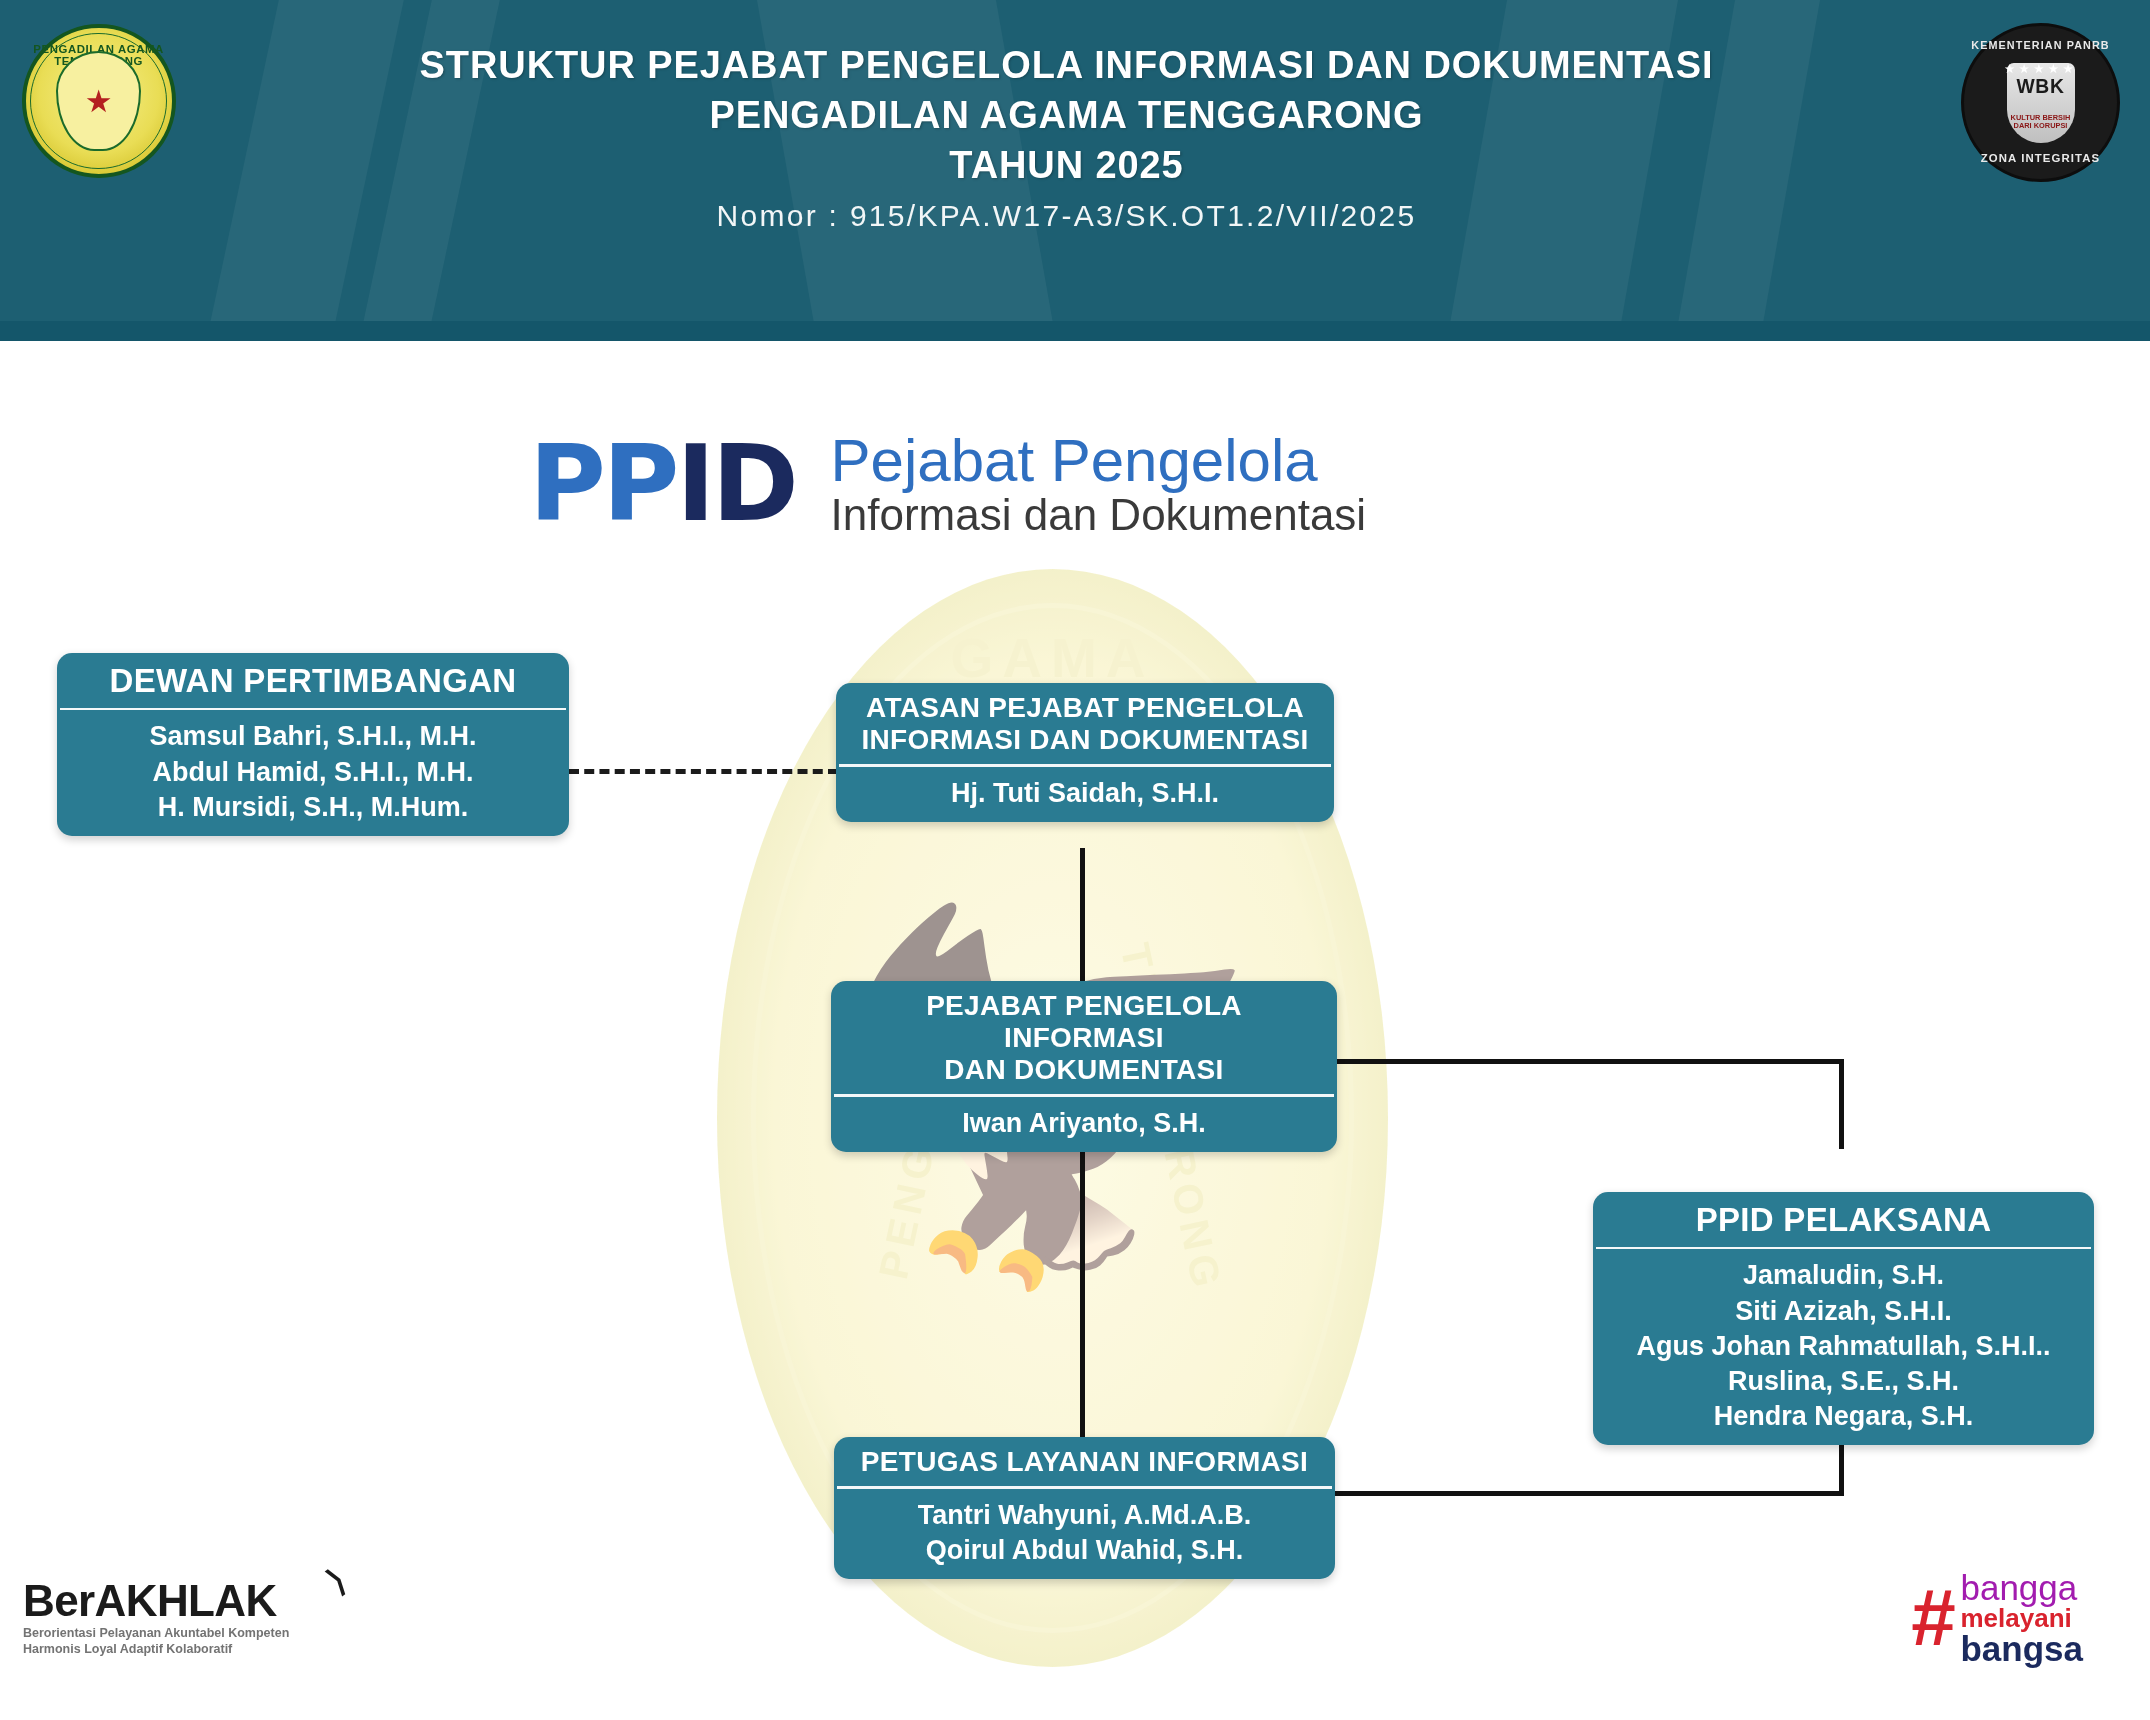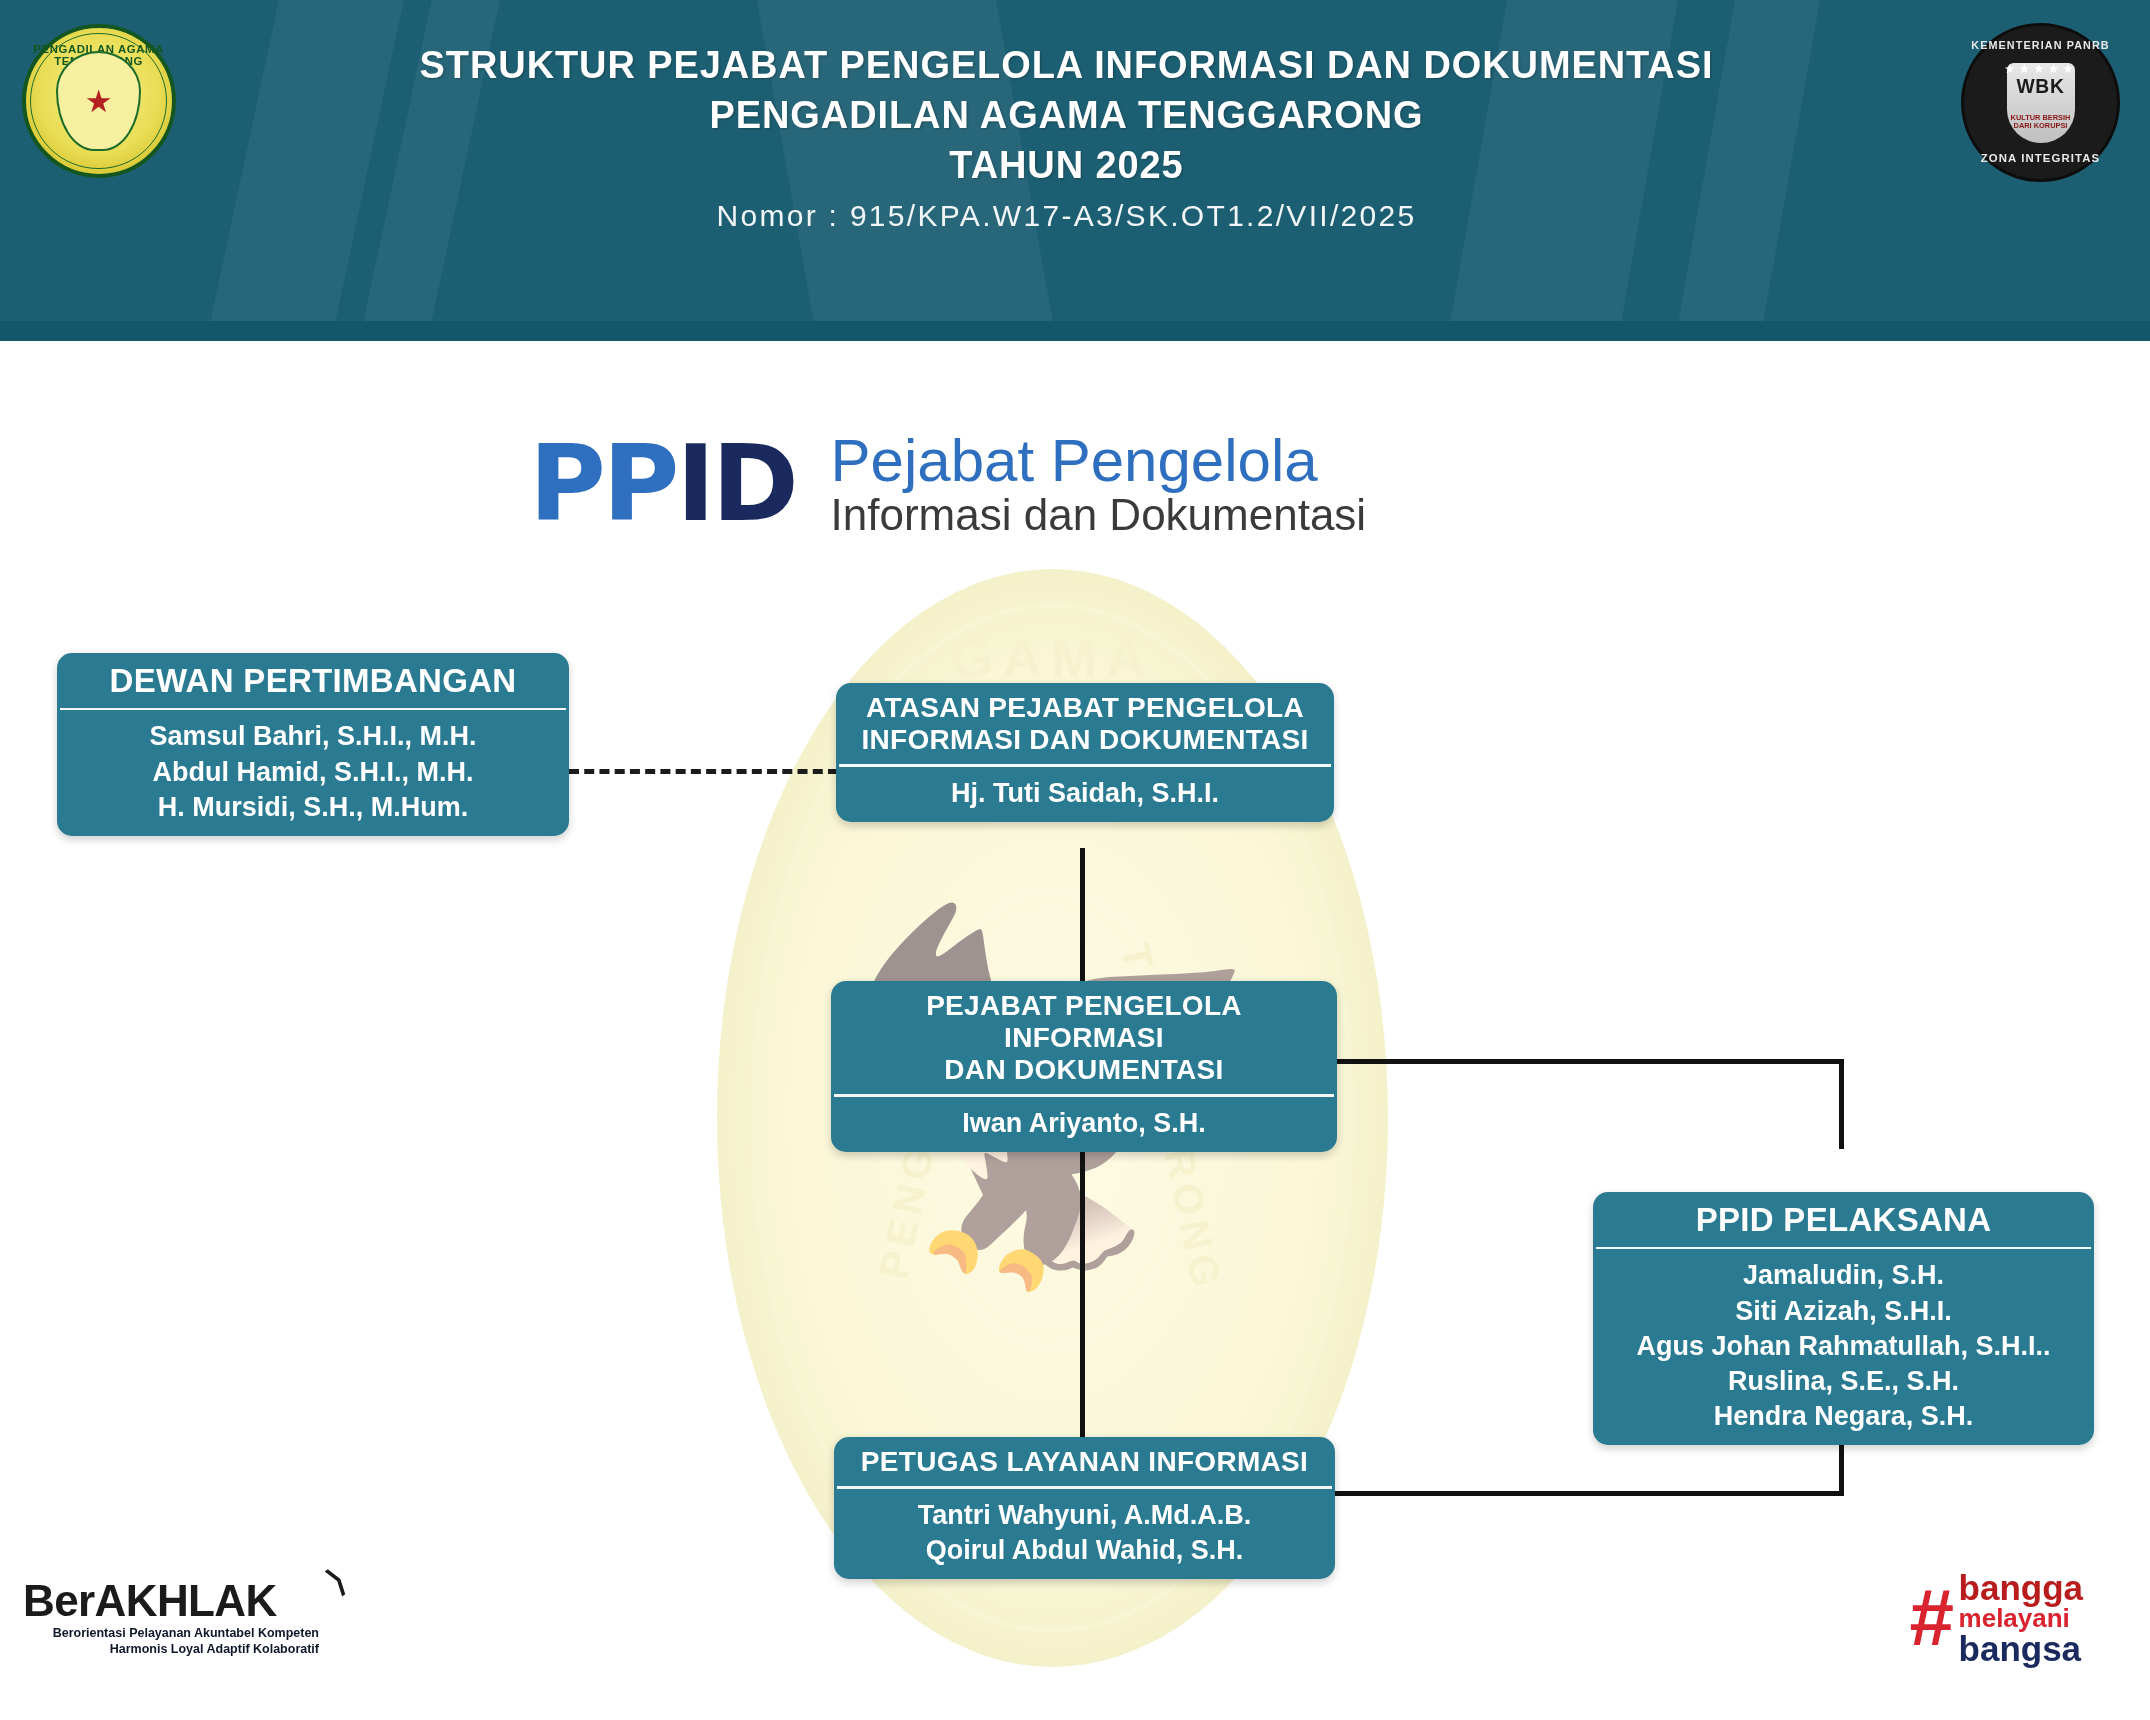--- a/index.html
+++ b/index.html
@@ -224,32 +224,32 @@
   #berakhlak-main {
     font-size: 44px; font-weight: bold; color: #1b1b1b; letter-spacing: -0.6px;
     position: relative; display: inline-block;
   }
   #berakhlak-arrow {
     position: absolute; right: -24px; top: -15px;
     color: #1b1b1b; font-size: 33px; font-weight: bold;
     transform: rotate(-35deg);
   }
   .berakhlak-sub {
-    font-size: 12.5px; color: #0f172a; font-weight: bold; line-height: 1.25; text-align: right;
+    font-size: 12.5px; color: #737373; font-weight: bold; line-height: 1.25;
   }
   #bangga {
     position: absolute; right: 68px; top: 1570px;
     display: flex; align-items: center;
   }
   #bangga-hash {
     font-size: 80px; color: #d9232e; font-weight: bold; line-height: 0.9;
     margin-right: 4.6px;
   }
   #bangga-words { line-height: 1.0; }
-  #bangga-w1 { font-size: 35px; font-weight: bold; color: #b91c1c; }
+  #bangga-w1 { font-size: 35px; font-weight: normal; color: #a21caf; }
   #bangga-w2 { font-size: 26px; font-weight: bold; color: #d9232e; }
   #bangga-w3 { font-size: 35px; font-weight: bold; color: #1b2a5e; }
 </style>
 </head>
 <body>
 
 <div id="page">
 
   <div id="header">
     <div id="header-bg-shapes">

